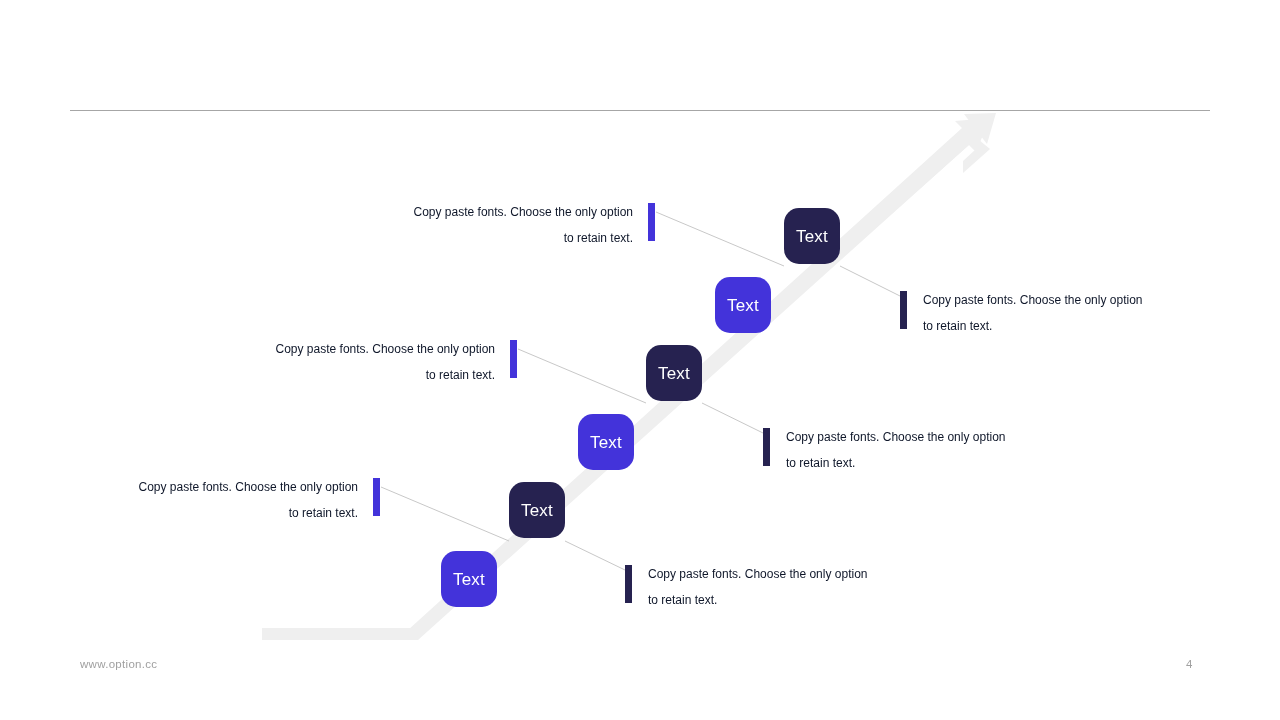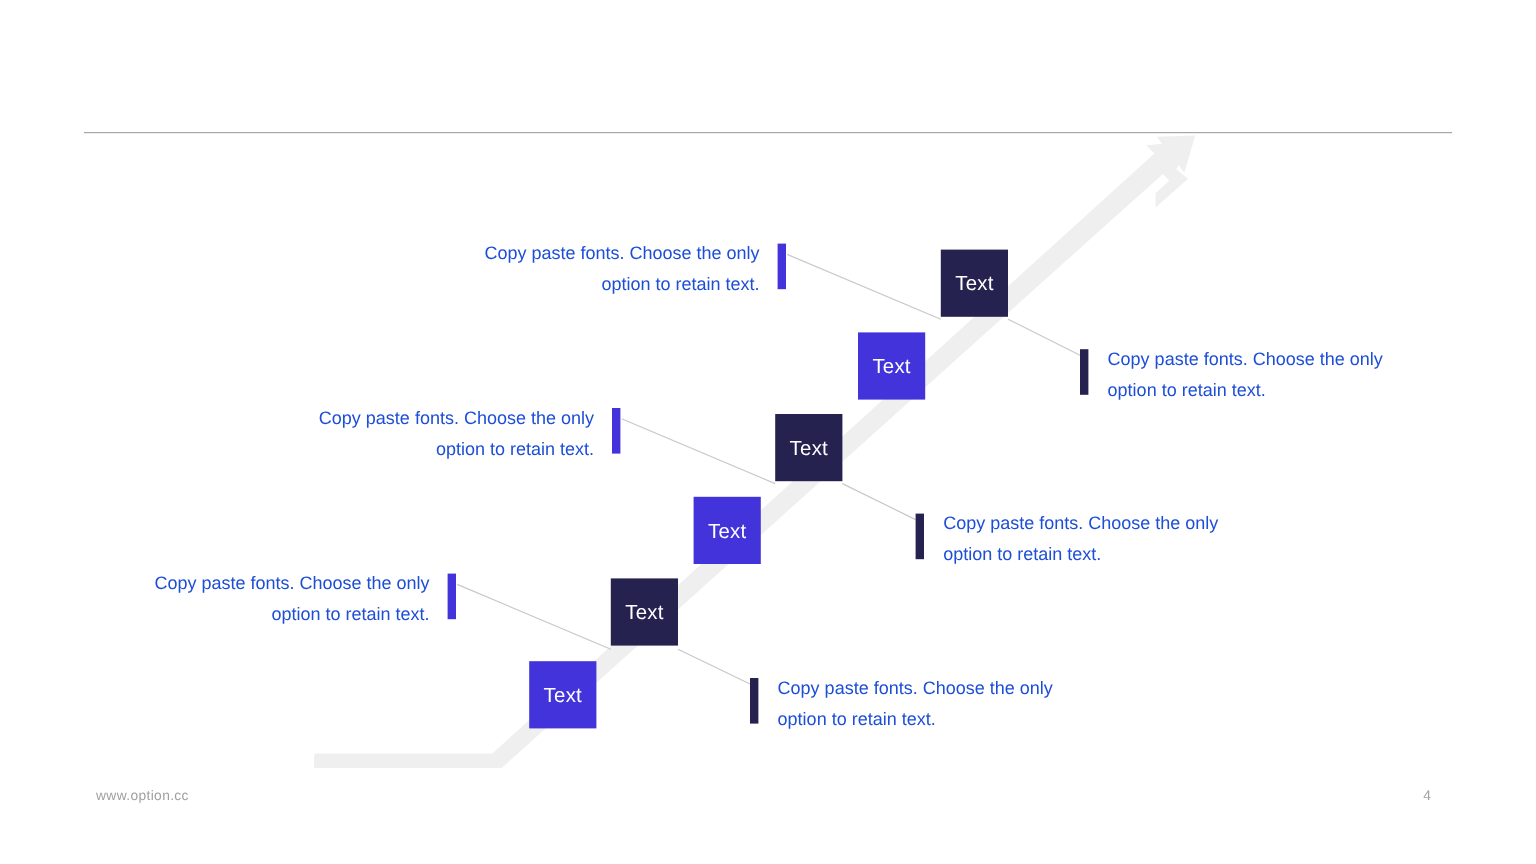--- a/index.html
+++ b/index.html
@@ -54,30 +54,31 @@
     position: absolute;
     width: 56px;
     height: 56px;
     display: flex;
     align-items: center;
     justify-content: center;
     color: #ffffff;
     font-size: 17px;
     line-height: 1;
     letter-spacing: 0.2px;
+    border-radius: 15px;
   }
   .node-box.dark  { background: #262250; }
   .node-box.light { background: #4333da; }
 
   
   .caption {
     position: absolute;
-    font-size: 15px;
+    font-size: 12px;
     line-height: 26px;
-    color: #1d4ed8;
+    color: #0f172a;
     width: 232px;
     white-space: normal;
   }
   .caption.left  { text-align: right; }
   .caption.right { text-align: left; }
 
   
   .accent-bar {
     position: absolute;
     width: 7px;

